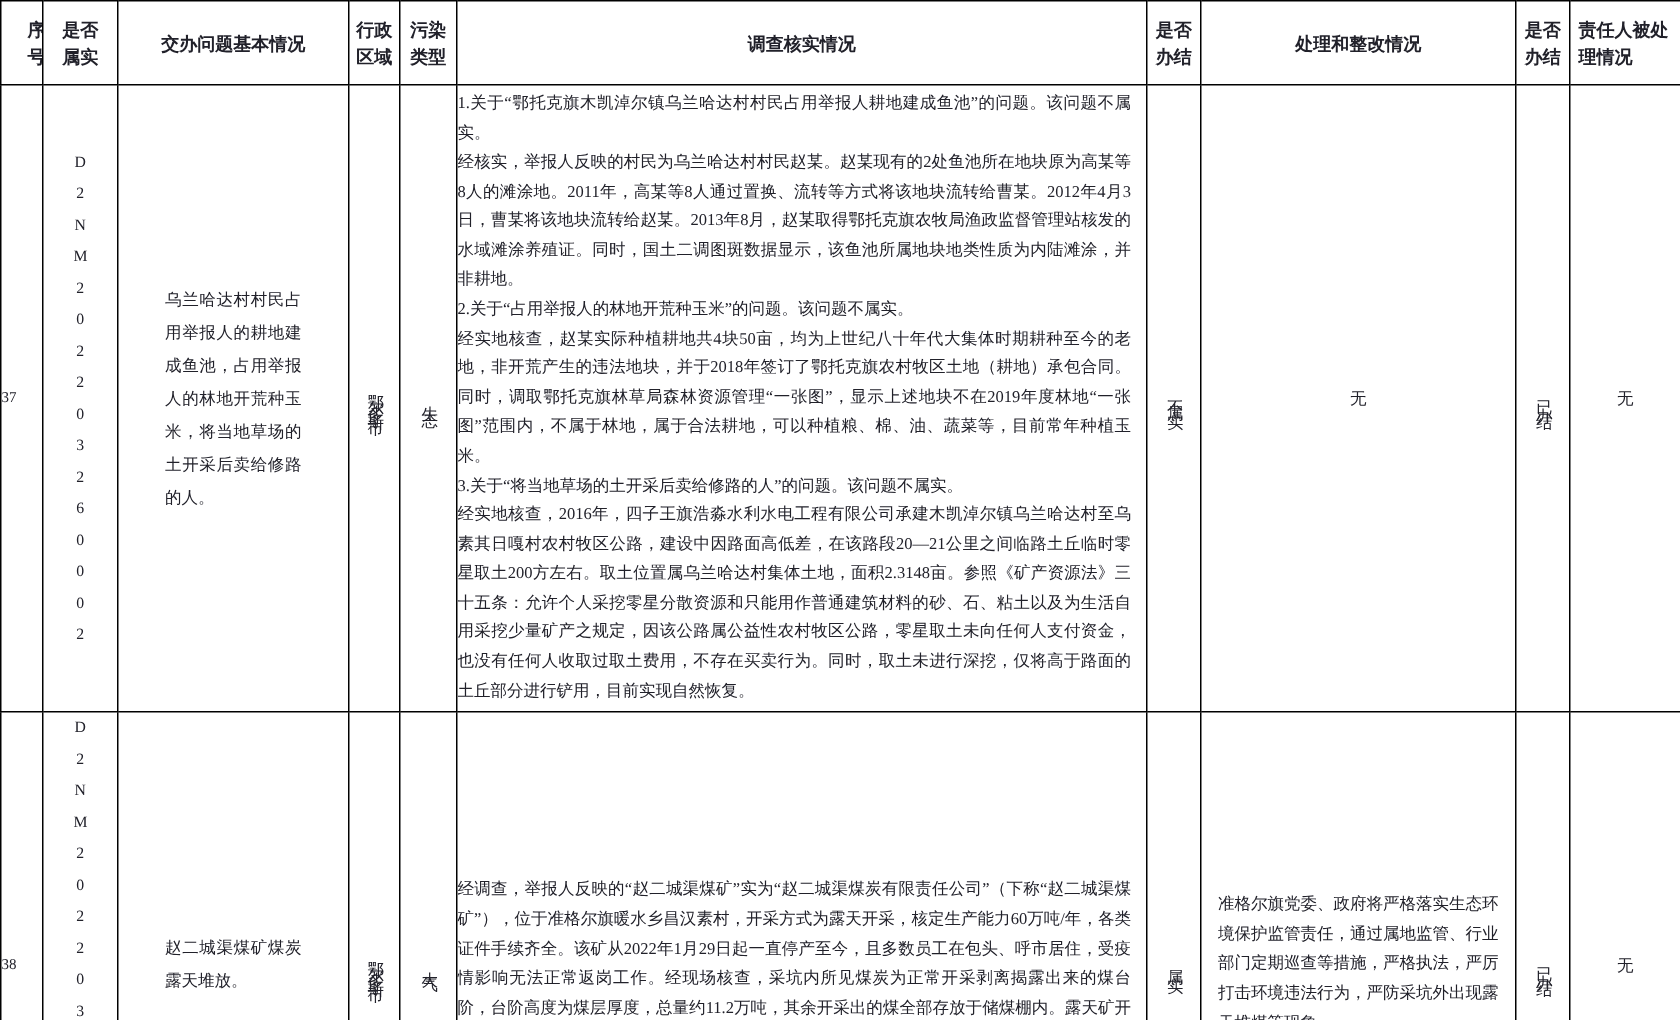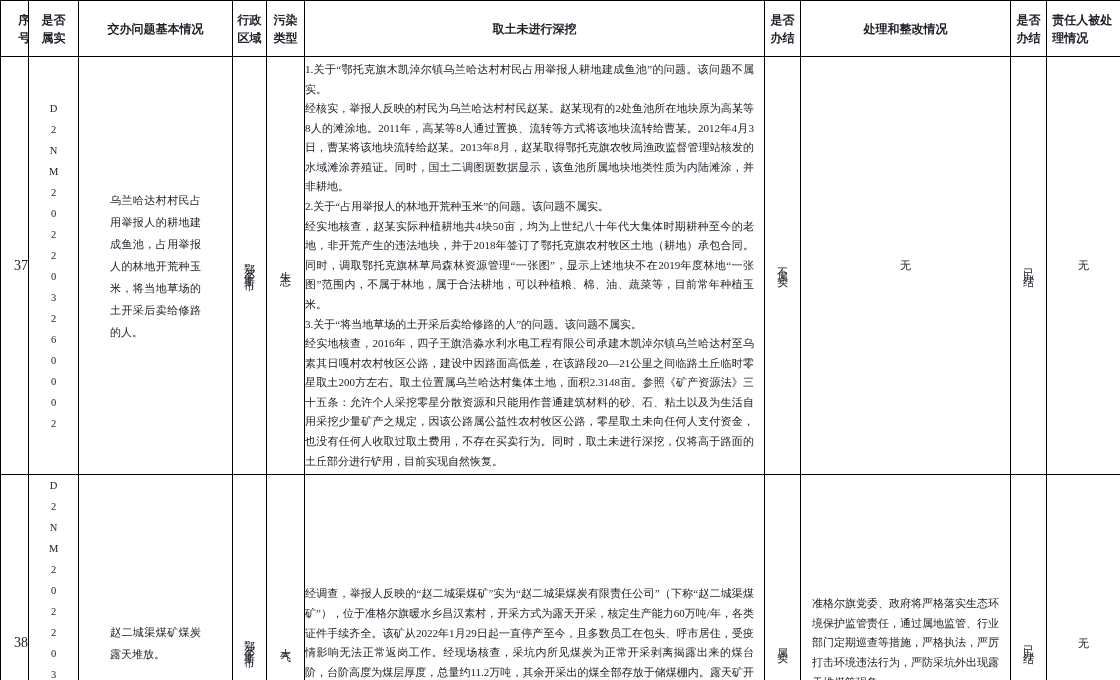--- a/index.html
+++ b/index.html
@@ -3,21 +3,21 @@
 <meta charset="utf-8">
 <style>
   html,body { margin:0; padding:0; background:#ffffff; }
   body { font-family:"Liberation Serif","DejaVu Serif",serif; color:#21212a; }
   table.doc { border-collapse:collapse; table-layout:fixed; width:1120px; height:680px; background:#fff; }
   th,td { border:1px solid #000; overflow:hidden; padding:0; vertical-align:middle; }
   th { font-size:12px; font-weight:bold; text-align:center; line-height:1.5; padding:2px 1px; }
   td { font-size:11px; }
   .center { text-align:center; }
   .just { text-align:justify; line-height:1.78; white-space:pre-line; }
-  .c-serial { font-size:14px; text-align:right; }
+  .c-serial { font-size:10px; text-align:left; }
   .c-no { font-size:10.5px; line-height:2.0; padding:0 20px; word-break:break-all; text-align:center; }
   .c-problem { padding:0 31px; line-height:2.0; text-align:justify; }
   .c-invest { padding:3px 10px 3px 0; }
   .c-handling { padding:3px 11px; }
   .vertical { writing-mode:vertical-rl; text-orientation:upright; letter-spacing:4px; line-height:1.1; display:inline-block; }
   .hw1 { display:inline-block; width:1.05em; text-align:center; vertical-align:middle;margin-left:16px; }
   .hw2 { display:inline-block; width:2.1em; text-align:center; vertical-align:middle; }
   .hw5 { display:inline-block; width:5.2em; text-align:left; vertical-align:middle; }
   .r-head { height:56px; }
   .r-37 { height:340px; }
@@ -39,21 +39,21 @@
       <col style="width:36px">
       <col style="width:74px">
   </colgroup>
   <thead>
     <tr class="r-head">
       <th><span class="hw1">序号</span></th>
       <th><span class="hw2">是否属实</span></th>
       <th><span>交办问题基本情况</span></th>
       <th><span class="hw2">行政区域</span></th>
       <th><span class="hw2">污染类型</span></th>
-      <th><span>取土未进行深挖</span></th>
+      <th><span>调查核实情况</span></th>
       <th><span class="hw2">是否办结</span></th>
       <th><span>处理和整改情况</span></th>
       <th><span class="hw2">是否办结</span></th>
       <th><span class="hw5">责任人被处理情况</span></th>
     </tr>
   </thead>
   <tbody>
     <tr class="r-37">
       <td class="c-serial">37</td>
       <td class="c-no">D2NM202203260002</td>

